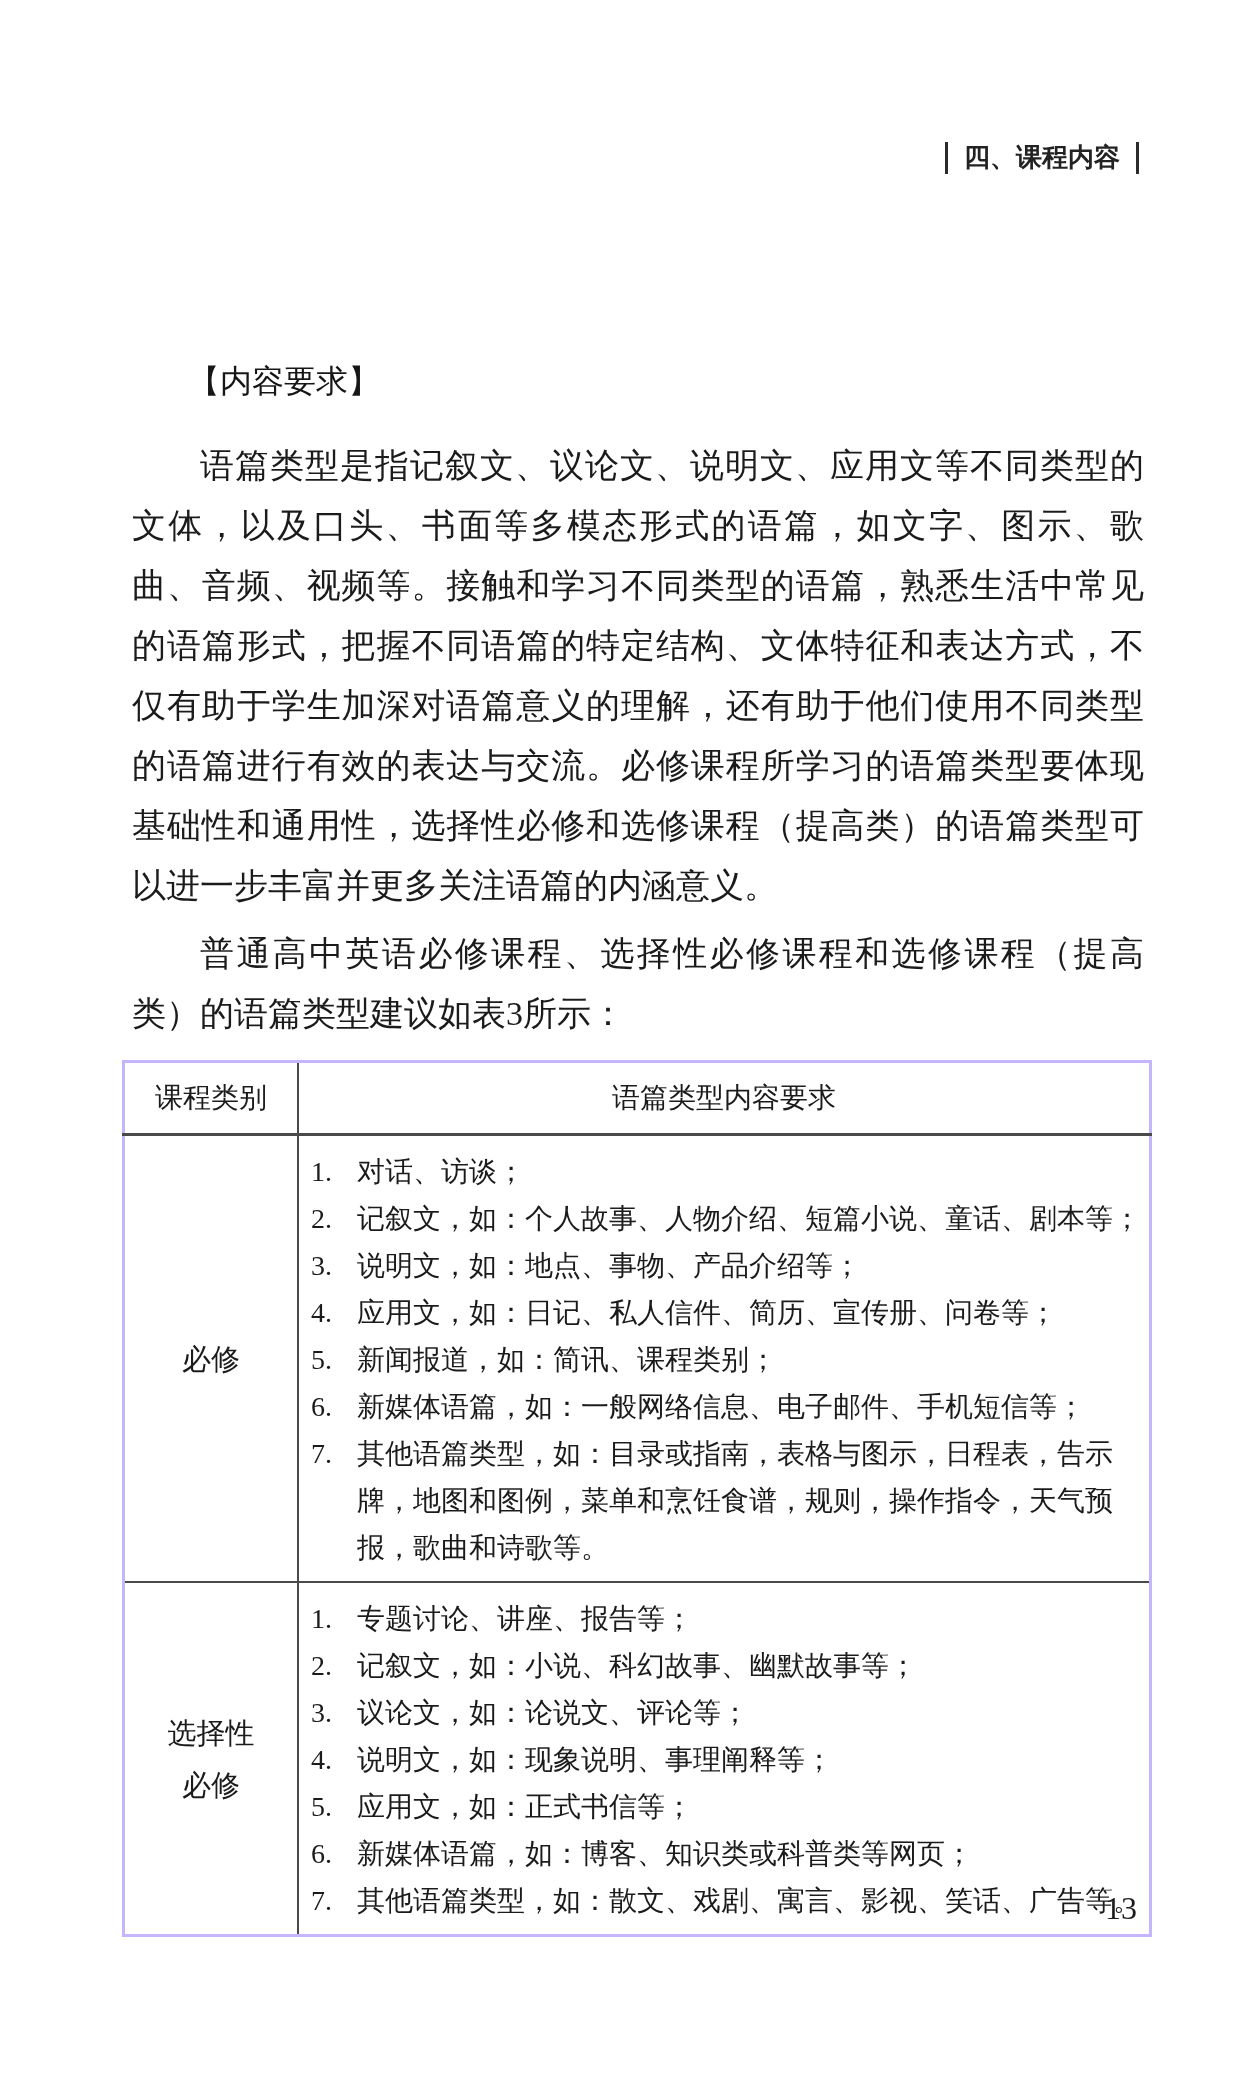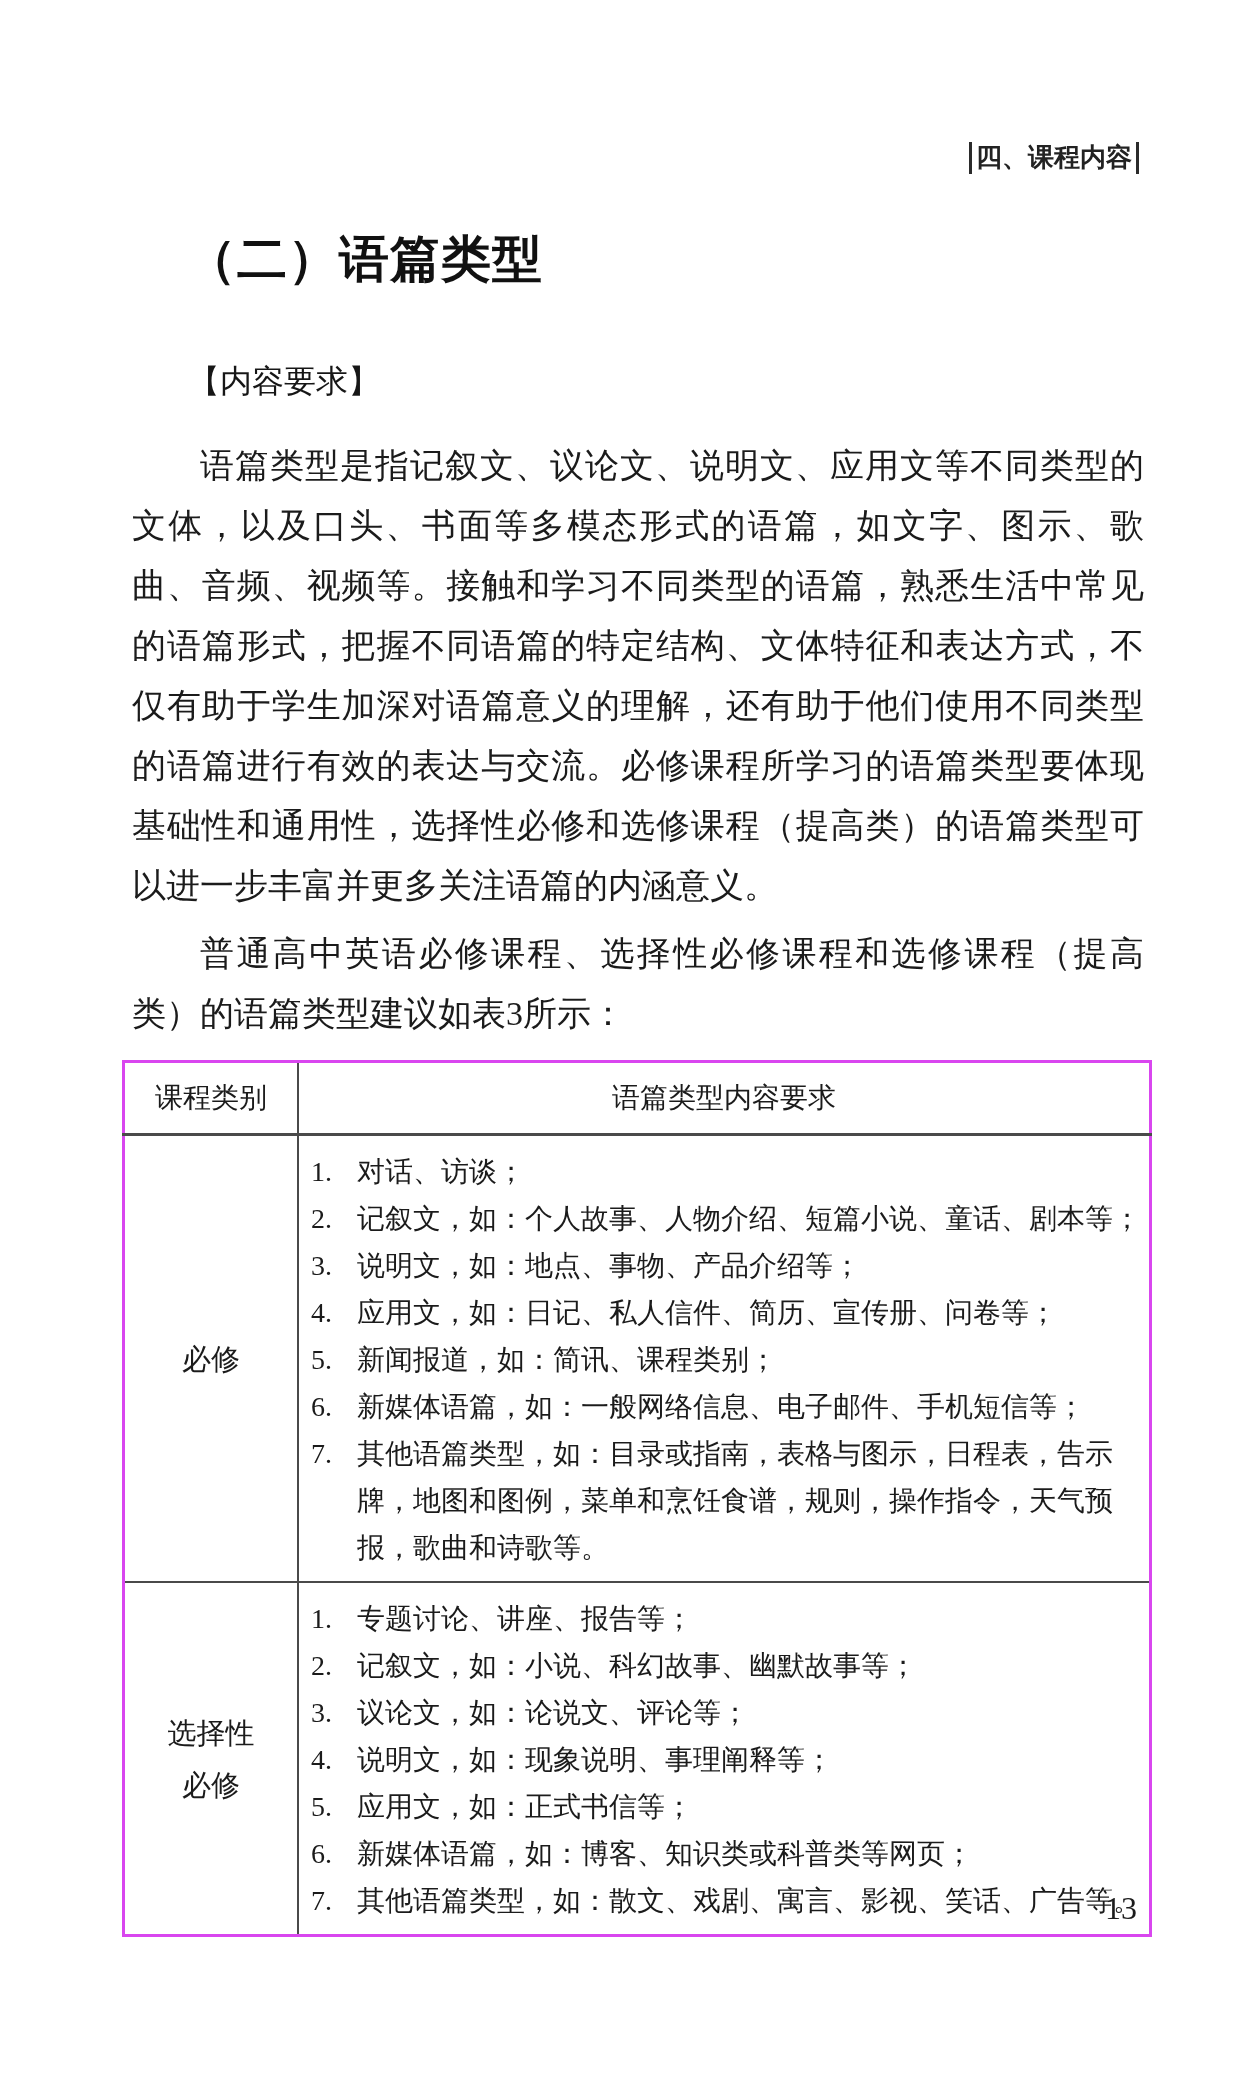--- a/index.html
+++ b/index.html
@@ -7,21 +7,21 @@
     position:relative;
     width:1257px;height:2095px;
     background:#ffffff;
     font-family:"Liberation Serif", serif;
     color:#1c1c1c;
     overflow:hidden;
   }
   
   .running-header{
     position:absolute;top:140px;right:118px;
-    display:flex;align-items:center;gap:4px;
+    display:flex;align-items:center;gap:16px;
     font-family:"Liberation Sans", sans-serif;
     font-weight:bold;font-size:26px;color:#222;
   }
   .header-bar{width:3px;height:32px;background:#2b2b2b;}
   
   .doc-title{
     position:absolute;top:226px;left:186px;
     font-size:50px;font-weight:bold;letter-spacing:1px;
     font-family:"Liberation Serif", serif;color:#111;
   }
@@ -46,21 +46,21 @@
   }
   
   .content-table{
     position:absolute;top:1060px;left:122px;width:1030px;
     border-collapse:collapse;table-layout:fixed;
     font-size:28px;color:#1b1b1b;
   }
   .content-table th,.content-table td{
     border:2px solid #4a4a4a;
   }
-  .content-table{border:3px solid #d946ef;padding-left:20px;}
+  .content-table{border:3px solid #c4b5fd;padding-left:20px;}
   .content-table thead th{
     font-weight:normal;font-size:28px;
     height:68px;text-align:center;vertical-align:middle;
     border-bottom-width:3px;
   }
   .col-category{width:170px;}
   .cell-category{
     text-align:center;vertical-align:middle;
     font-size:29px;white-space:pre-line;line-height:52px;
   }
@@ -80,21 +80,20 @@
 <body>
 
 <div class="page">
 
   <div class="running-header">
     <span class="header-bar"></span>
     <span>四、课程内容</span>
     <span class="header-bar"></span>
   </div>
 
-  <div class="doc-title">（二）语篇类型</div>
 
   <div class="section-heading">【内容要求】</div>
 
   <div class="body-text">
     <p>语篇类型是指记叙文、议论文、说明文、应用文等不同类型的文体，以及口头、书面等多模态形式的语篇，如文字、图示、歌曲、音频、视频等。接触和学习不同类型的语篇，熟悉生活中常见的语篇形式，把握不同语篇的特定结构、文体特征和表达方式，不仅有助于学生加深对语篇意义的理解，还有助于他们使用不同类型的语篇进行有效的表达与交流。必修课程所学习的语篇类型要体现基础性和通用性，选择性必修和选修课程（提高类）的语篇类型可以进一步丰富并更多关注语篇的内涵意义。</p>
     <p>普通高中英语必修课程、选择性必修课程和选修课程（提高类）的语篇类型建议如表3所示：</p>
   </div>
 
 
   <table class="content-table">

